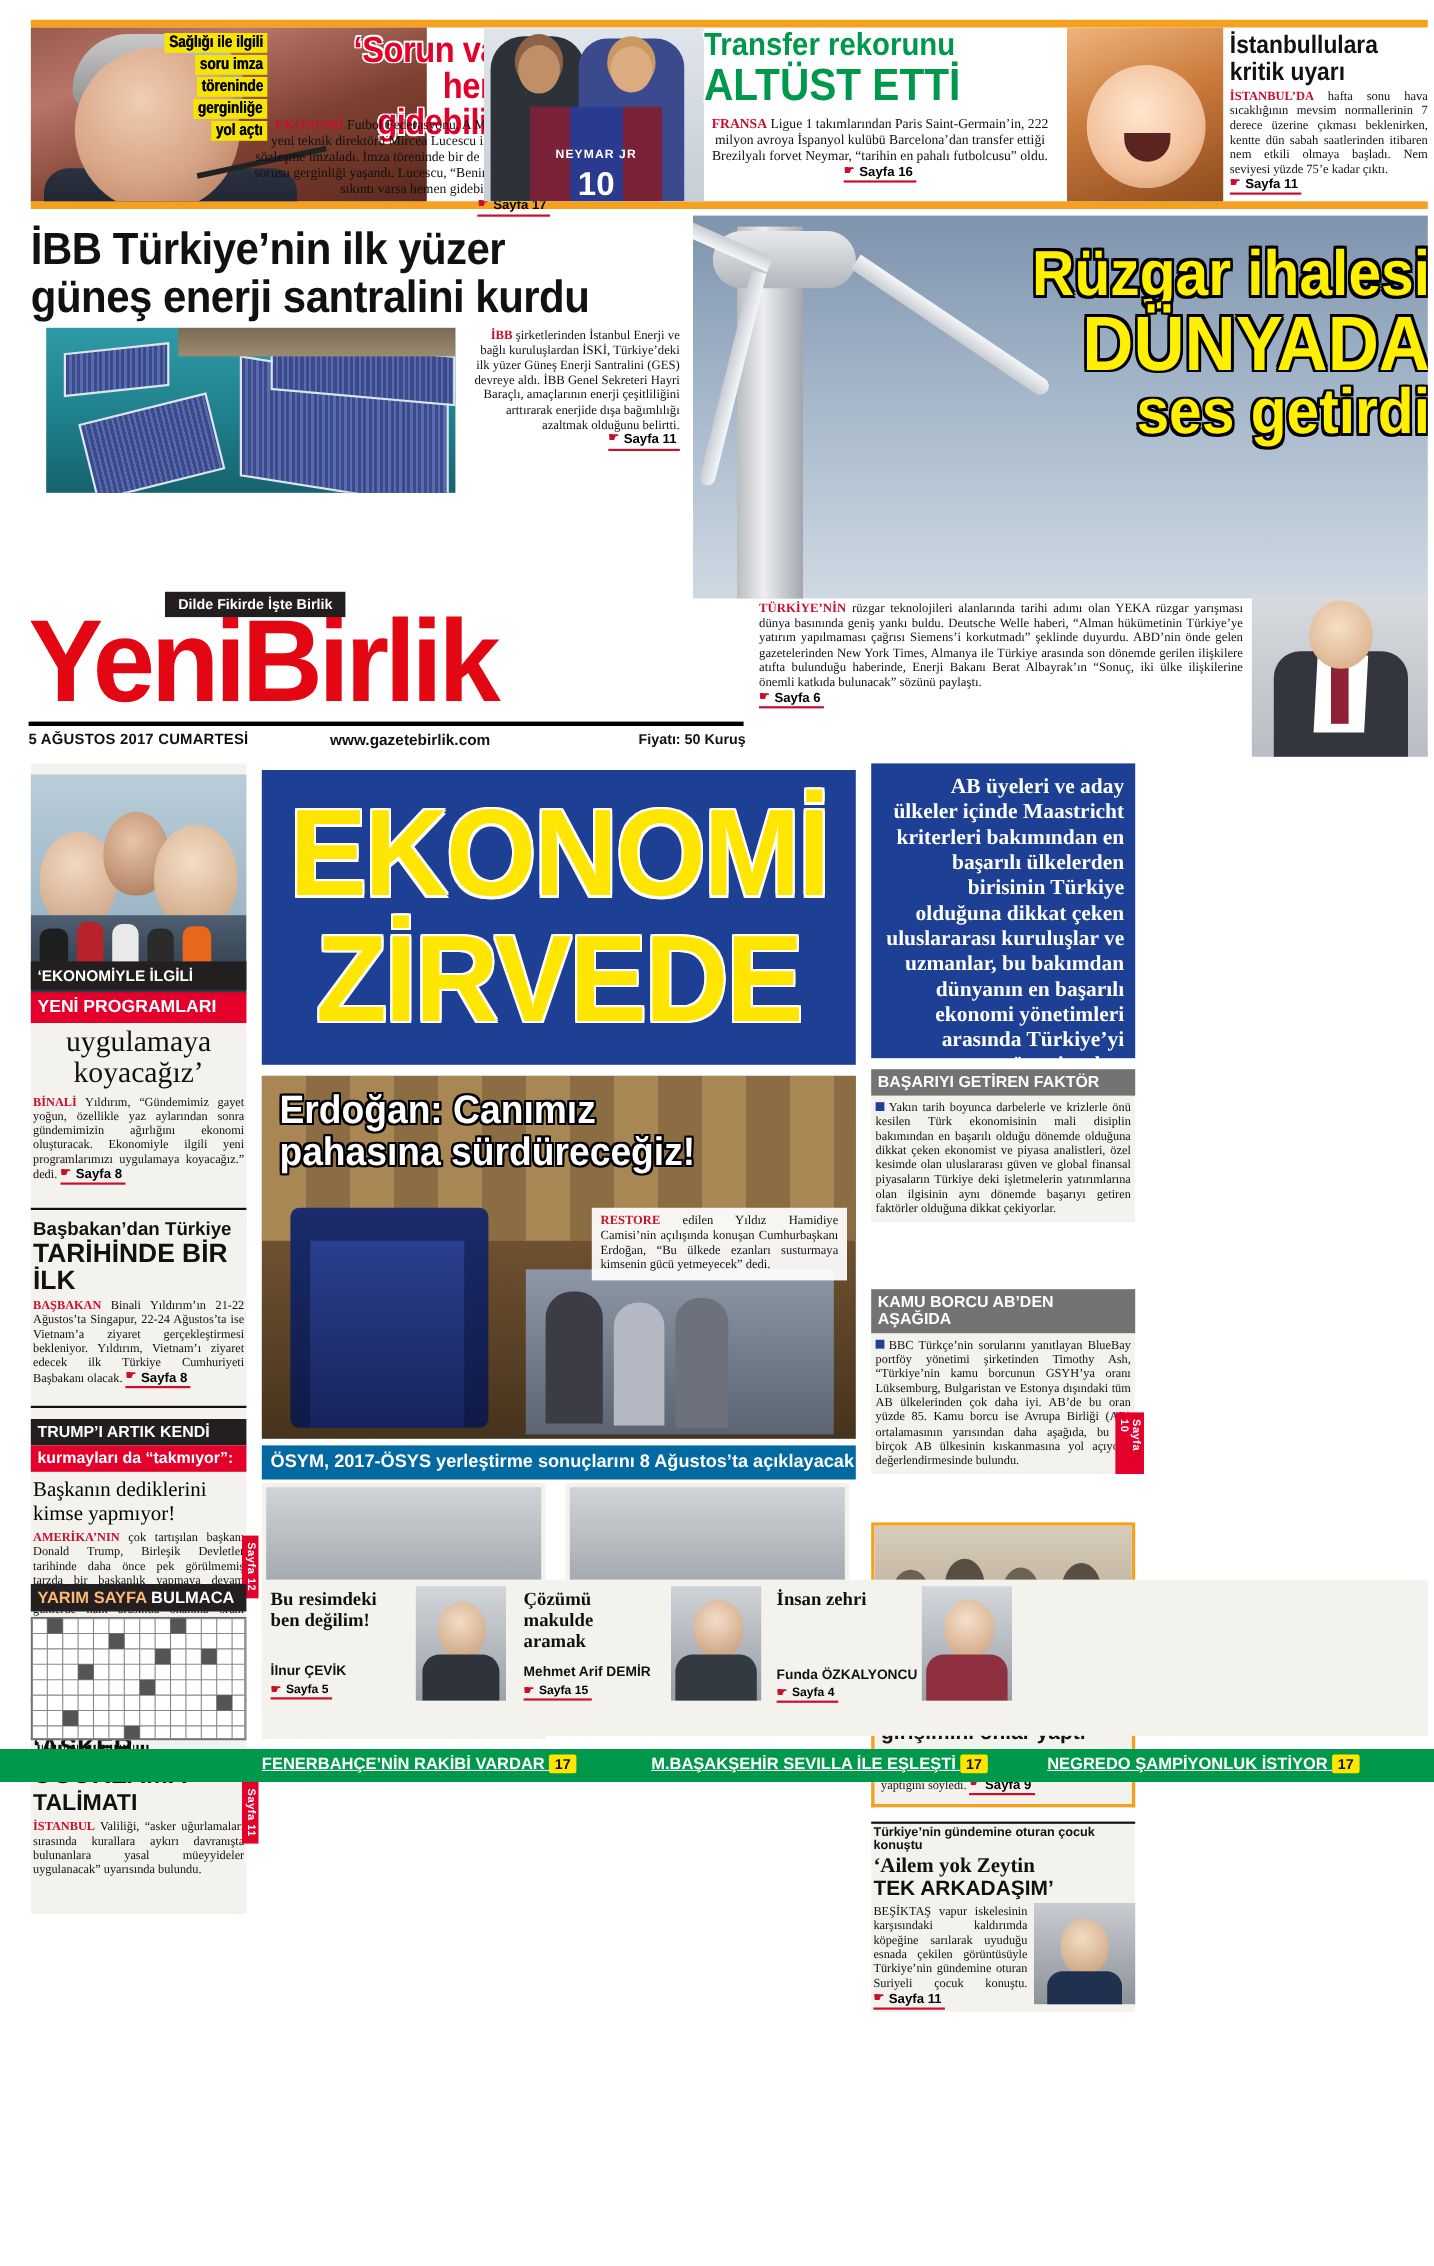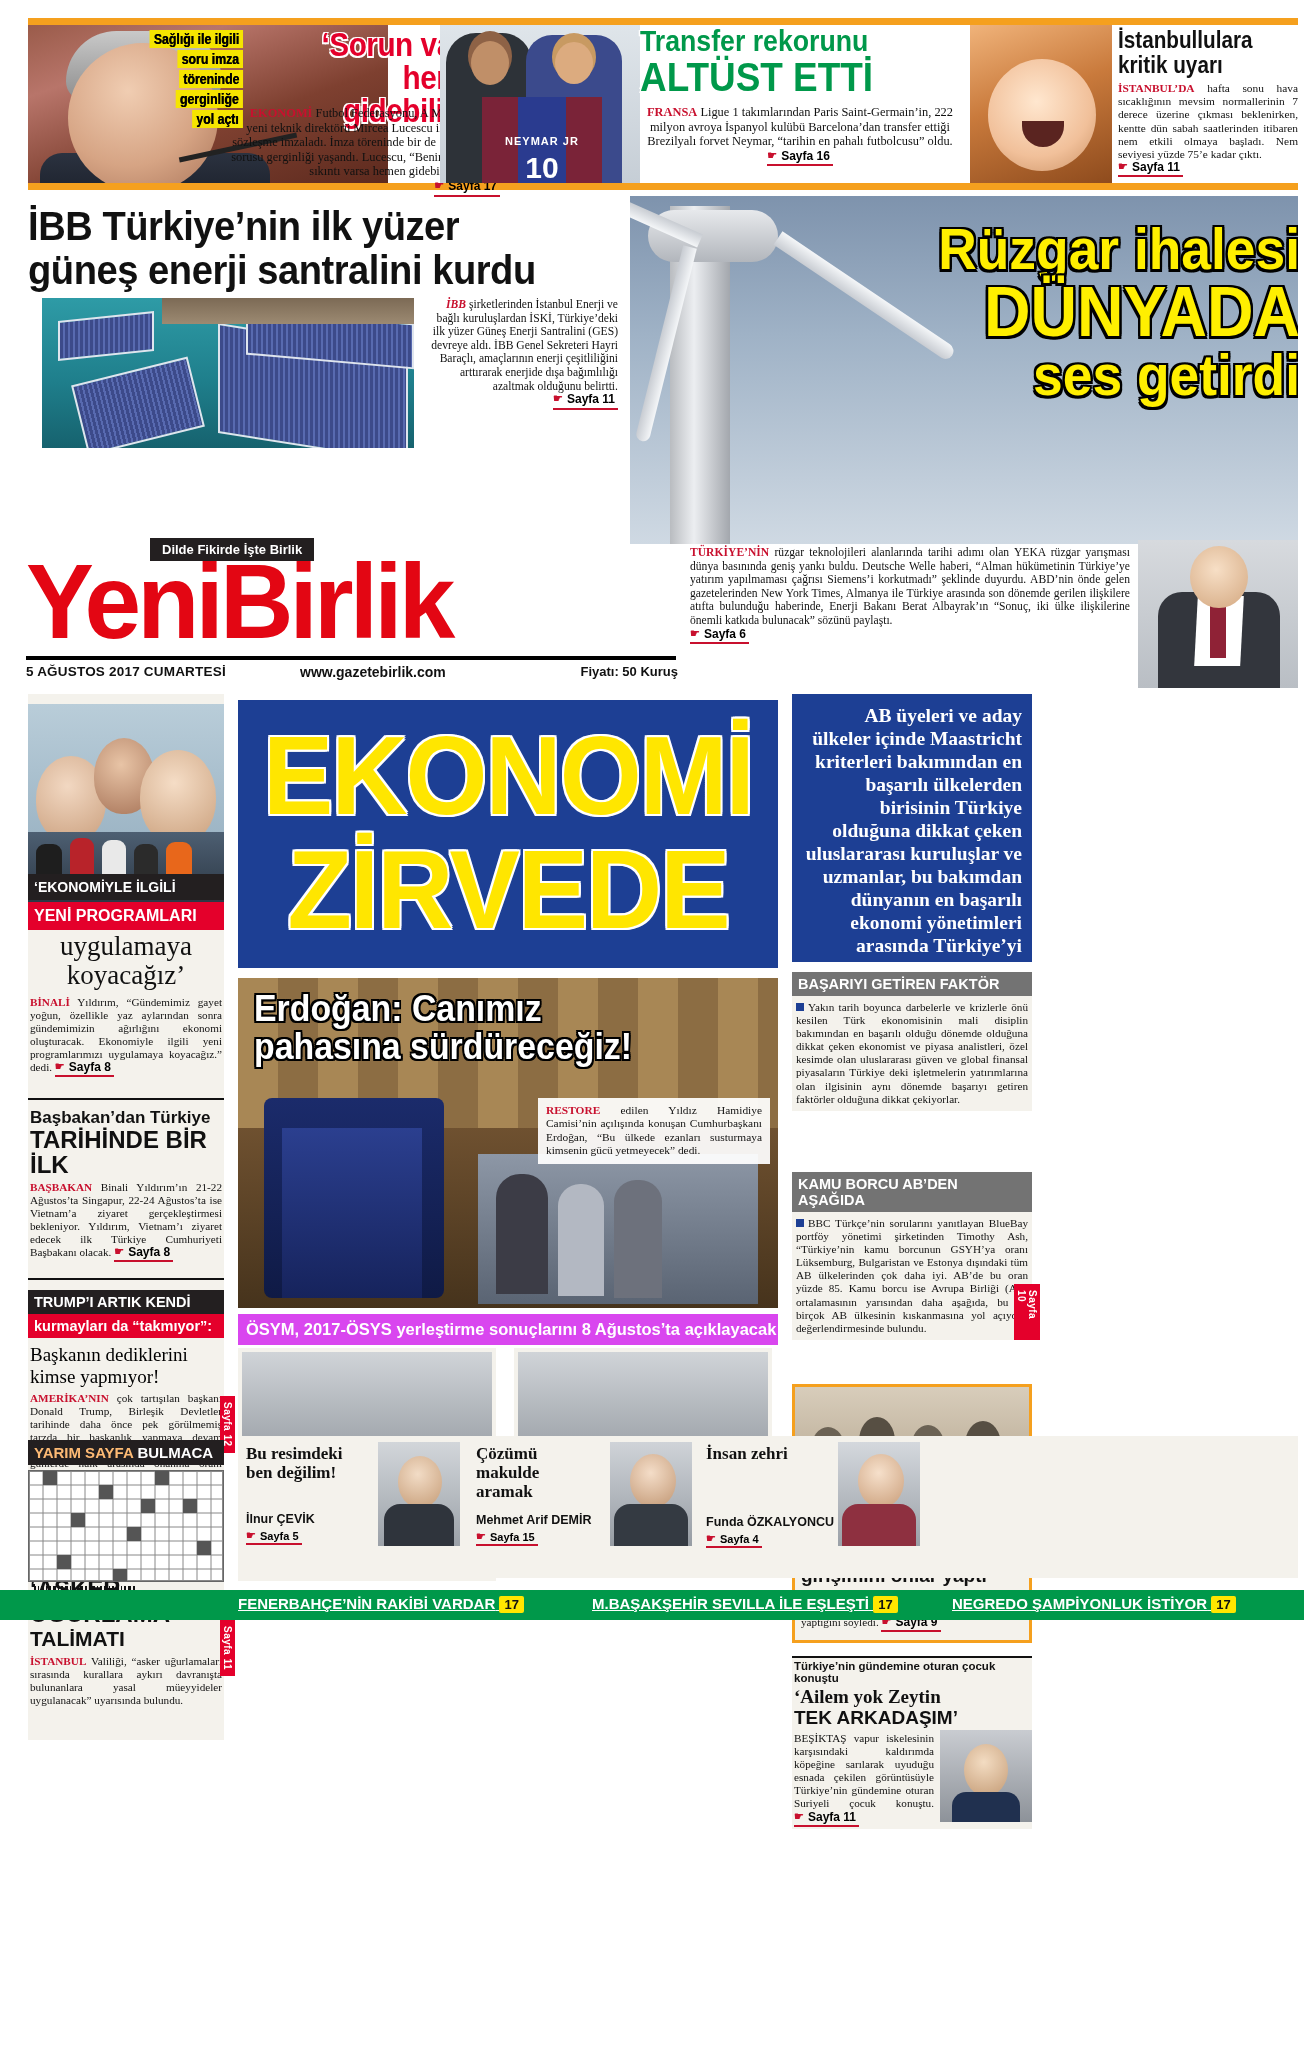--- a/index.html
+++ b/index.html
@@ -98,21 +98,21 @@
   .b2-left { position:absolute; left:28px; top:0; width:590px; height:348px; }
   .b2-head { position:absolute; left:0; top:8px; width:590px; }
   .b2-head span { display:block; font-family:"Liberation Sans",sans-serif; font-weight:700; color:#111;
     font-size:41px; line-height:44px; transform:scaleX(0.93); transform-origin:left center; letter-spacing:-0.5px; }
   .b2-photo { position:absolute; left:14px; top:102px; width:372px; height:150px; overflow:hidden;
     background: linear-gradient(180deg,#2e9ba6 0%, #1f7f8c 55%, #16626e 100%); }
   .solar { position:absolute; background: repeating-linear-gradient(90deg,#3c4a8a 0 3px,#586ab0 3px 5px);
     border:2px solid #dfe5ee; }
   .b2-caption { position:absolute; left:398px; top:102px; width:192px; font-size:11.6px; line-height:13.6px;
     text-align:right; color:#111; }
-  .b2-caption .kicker { color:#C8102E; font-weight:700;font-style:italic; }
+  .b2-caption .kicker { color:#C8102E; font-weight:700; }
 
   .b2-right { position:absolute; left:630px; top:0; width:668px; height:348px; overflow:hidden;
     background: linear-gradient(180deg,#7e93ad 0%, #9fb2c6 40%, #cfd9e3 100%); }
   .turbine-tower { position:absolute; left:40px; top:10px; width:60px; height:340px;
     background: linear-gradient(90deg,#b9bcc0,#eceef1 40%,#a3a7ad); }
   .turbine-nac { position:absolute; left:18px; top:14px; width:130px; height:52px; border-radius:26px;
     background: linear-gradient(180deg,#e7e9ec,#b2b6bc); }
   .blade { position:absolute; background: linear-gradient(180deg,#f4f6f8,#c8ccd2); transform-origin: 0 50%; }
   .b2-rhead { position:absolute; left:200px; top:24px; width:470px; text-align:right; }
   .b2-rhead span { display:block; color:#FFEF00; font-family:"Liberation Sans",sans-serif; font-weight:700;
@@ -192,21 +192,21 @@
     background: linear-gradient(180deg,#8d6a3f 0%, #6f5130 45%, #46331c 100%); }
   .c-ov-head { position:absolute; left:16px; top:296px; width:500px; }
   .c-ov-head span { display:block; color:#fff; font-family:"Liberation Sans",sans-serif; font-weight:700;
     font-size:36px; line-height:38px; transform:scaleX(0.94); transform-origin:left center;
     text-shadow: -2px -2px 0 #000, 2px -2px 0 #000, -2px 2px 0 #000, 2px 2px 0 #000,
                  0 -2px 0 #000, 0 2px 0 #000, -2px 0 0 #000, 2px 0 0 #000; }
   .c-cap { position:absolute; left:300px; top:404px; width:232px; background:rgba(255,255,255,0.93);
     padding:6px 8px; font-size:11.4px; line-height:13.4px; color:#111; text-align:justify; }
   .c-cap .kicker { color:#C8102E; font-weight:700; }
 
-  .osym { position:absolute; left:0; top:620px; width:540px; background:#d946ef; color:#fff;
+  .osym { position:absolute; left:0; top:620px; width:540px; background:#0369a1; color:#fff;
     font-family:"Liberation Sans",sans-serif; font-weight:700; font-size:16.5px; padding:6px 8px; white-space:nowrap; }
 
   .c-two { position:absolute; left:0; top:654px; width:540px; }
   .c-item { position:absolute; top:0; width:258px; }
   .c-item .ph { width:258px; height:104px; overflow:hidden; background:linear-gradient(180deg,#d0d4d8,#9aa0a6); }
   .c-item h3 { font-family:"Liberation Sans",sans-serif; font-weight:700; color:#111; }
   .c-item p { font-size:10.8px; line-height:12.6px; text-align:justify; color:#111; margin-top:4px; }
   .c-item p .kicker { color:#C8102E; font-weight:700; }
 
   

